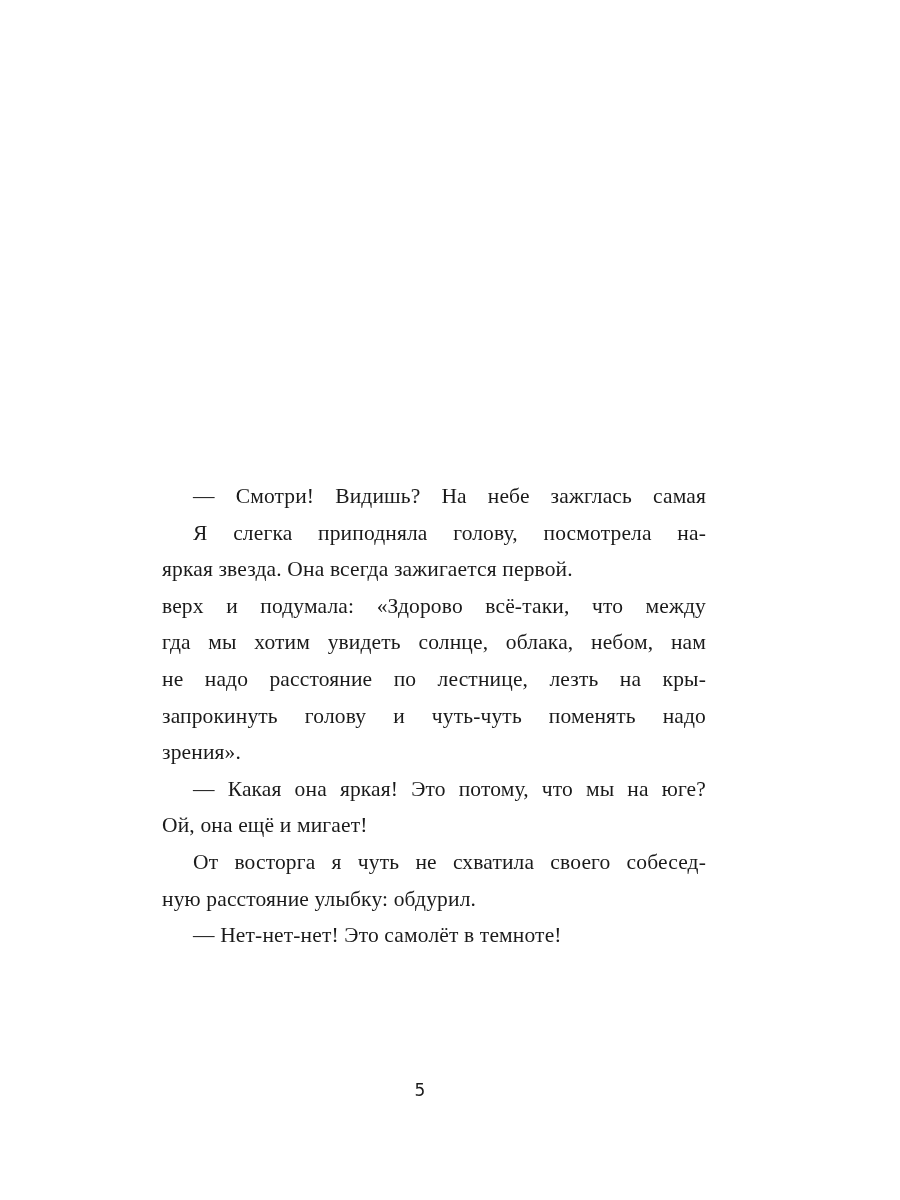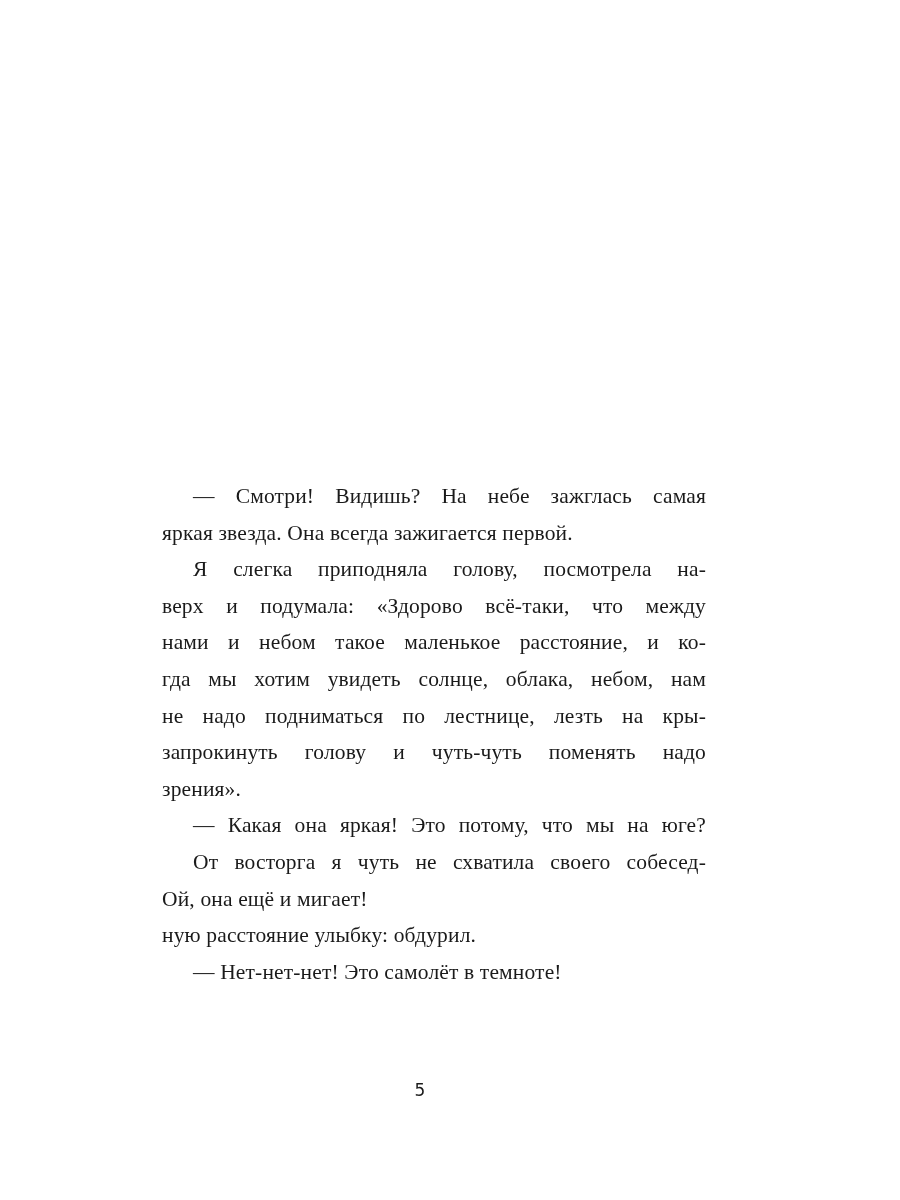--- a/index.html
+++ b/index.html
@@ -24,27 +24,26 @@
     position: absolute; left: 0; width: 840px; top: 1080px;
     text-align: center; font-size: 17px;
     font-family: "DejaVu Sans", sans-serif; color: #1a1a1a;
   }
 </style>
 </head>
 <body>
 
 <div class="page-text" id="page-text">
     <div class="line indent">— Смотри! Видишь? На небе зажглась самая</div>
+    <div class="line indent">Я слегка приподняла голову, посмотрела на-</div>
     <div class="line last">яркая звезда. Она всегда зажигается первой.</div>
-    <div class="line indent">Я слегка приподняла голову, посмотрела на-</div>
     <div class="line">верх и подумала: «Здорово всё-таки, что между</div>
-    <div class="line">нами и небом такое маленькое расстояние, и ко-</div>
     <div class="line">гда мы хотим увидеть солнце, облака, небом, нам</div>
-    <div class="line">не надо подниматься по лестнице, лезть на кры-</div>
+    <div class="line">не надо расстояние по лестнице, лезть на кры-</div>
     <div class="line">запрокинуть голову и чуть-чуть поменять надо</div>
     <div class="line last">зрения».</div>
     <div class="line indent">— Какая она яркая! Это потому, что мы на юге?</div>
+    <div class="line last">Ой, она ещё и мигает!</div>
     <div class="line indent">От восторга я чуть не схватила своего собесед-</div>
-    <div class="line last">Ой, она ещё и мигает!</div>
     <div class="line last">ную расстояние улыбку: обдурил.</div>
     <div class="line indent last">— Нет-нет-нет! Это самолёт в темноте!</div>
   </div>
 <div class="page-number">5</div>
 
 </body></html>

